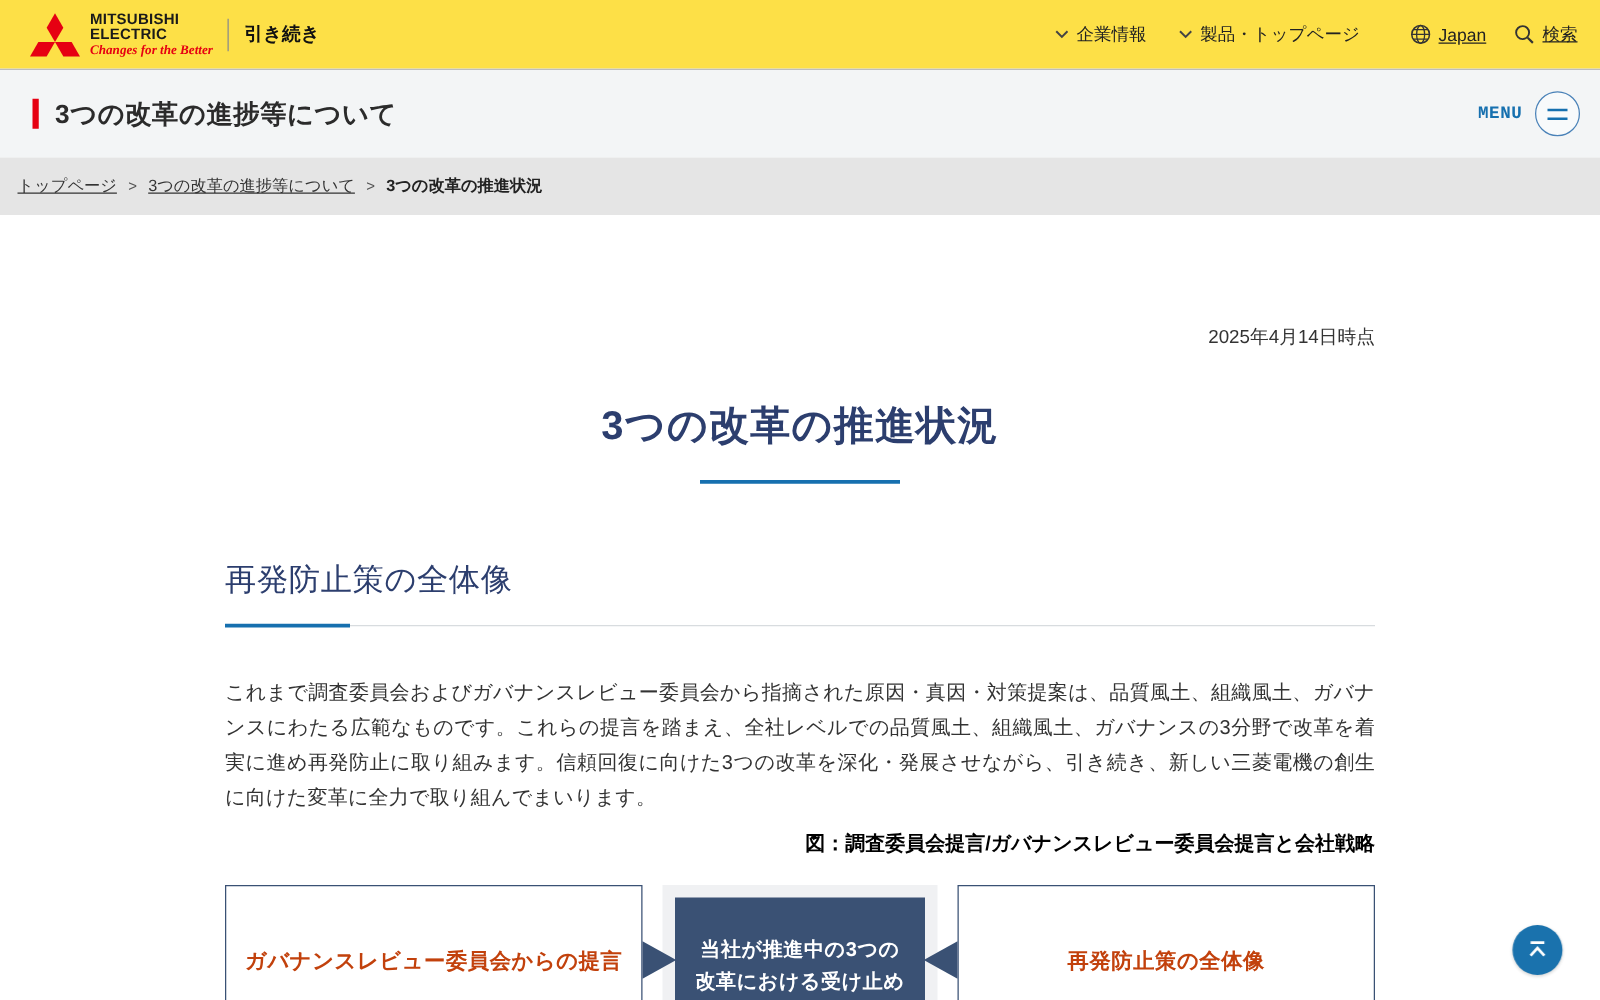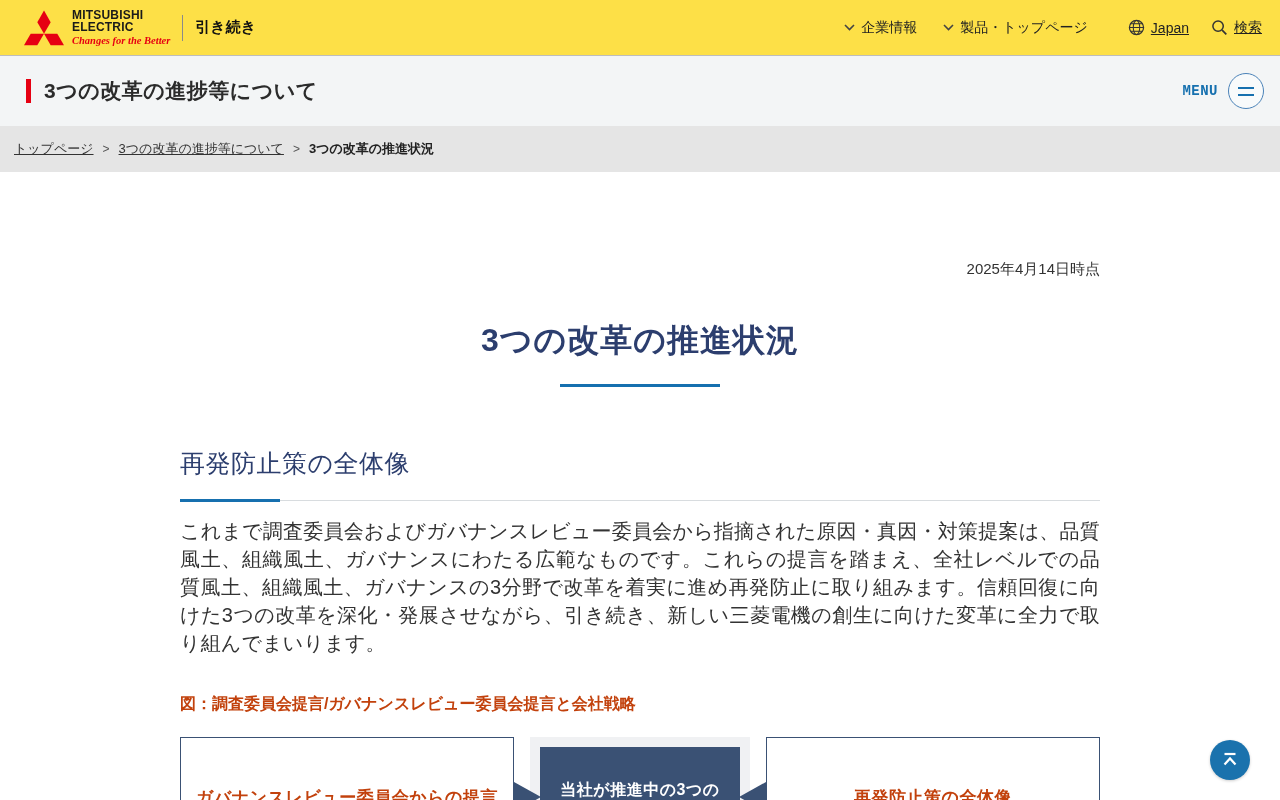--- a/index.html
+++ b/index.html
@@ -47,24 +47,24 @@
   .date-note { text-align:right; font-size:15px; color:#333; margin-top:88px; }
   .page-title { text-align:center; font-size:32px; font-weight:600; color:#2c3e6e;
     margin-top:40px; letter-spacing:1px; }
   .title-underline { width:160px; height:3px; background:#1670af; margin:21px auto 0; }
 
   .section-heading-wrap { margin-top:60px; padding-bottom:20px; border-bottom:1px solid #d8dcdf; position:relative; }
   .section-heading { font-size:25px; font-weight:500; color:#2c3e6e; letter-spacing:0.5px; }
   .section-heading-wrap::after { content:""; position:absolute; left:0; bottom:-2px;
     width:100px; height:3px; background:#1670af; }
 
-  .body-paragraph { margin-top:16px; font-size:20px; line-height:28px; color:#333;
+  .body-paragraph { margin-top:40px; font-size:16px; line-height:28px; color:#333;
     text-align:justify; letter-spacing:0.2px; }
 
-  .figure-caption { margin-top:37px; text-align:left; font-size:16px; font-weight:bold; color:#c2410c; }
+  .figure-caption { margin-top:12px; text-align:right; font-size:16px; font-weight:bold; color:#000000; }
 
   
   .diagram { margin-top:22px; display:flex; align-items:stretch; height:120px; }
   .side-box { flex:1; background:#fff; border:1px solid #3a5174;
     display:flex; align-items:center; justify-content:center; }
   .side-box-label { font-size:17px; font-weight:bold; color:#c2410c; letter-spacing:0.5px; }
   .arrow { width:0; height:0; align-self:center; border-top:15px solid transparent;
     border-bottom:15px solid transparent; position:relative; z-index:2; }
   .arrow-right { border-left:27px solid #3a5174; margin-right:-11px; }
   .arrow-left  { border-right:27px solid #3a5174; margin-left:-11px; }

